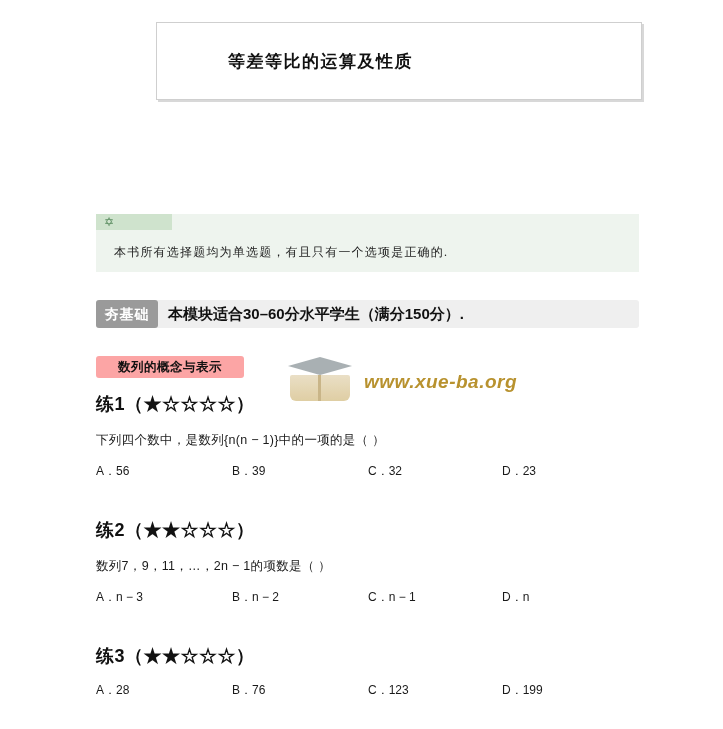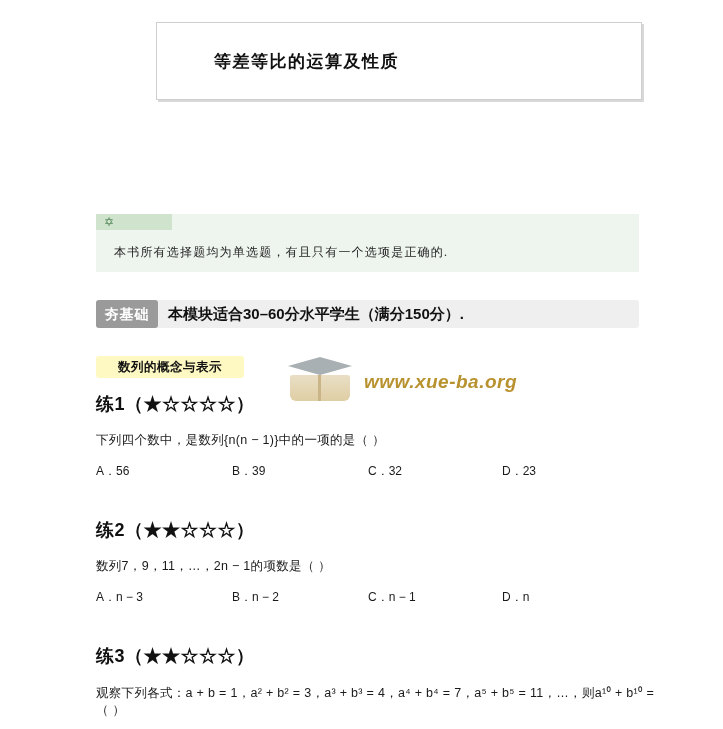--- a/index.html
+++ b/index.html
@@ -71,21 +71,21 @@
     right: 0;
     top: 42px;
     text-align: center;
     font-size: 17px;
     font-weight: bold;
     color: #111;
     letter-spacing: 1px;
   }
   .chapter-title {
     position: absolute;
-    left: 118px;
+    left: 132px;
     top: 46px;
     font-size: 17px;
     font-weight: bold;
     color: #111;
     letter-spacing: 1.5px;
   }
 
   
   .note {
     position: absolute;
@@ -157,21 +157,21 @@
     color: #111;
   }
 
   
   .section-head {
     position: absolute;
     left: 96px;
     top: 356px;
     width: 148px;
     height: 22px;
-    background: #fef9c3;
+    background: #fca5a5;
     border-radius: 3px;
     font-size: 12.5px;
     font-weight: bold;
     color: #111;
     text-align: center;
     line-height: 22px;
     letter-spacing: 0.5px;
   }
 
   
@@ -304,21 +304,20 @@
     <div class="ex-options">
       <span class="opt">A．n − 3</span>
       <span class="opt">B．n − 2</span>
       <span class="opt">C．n − 1</span>
       <span class="opt">D．n</span>
     </div>
   </div>
 
   <div class="ex" style="top:644px;">
     <div class="ex-title">练3（★★☆☆☆）</div>
-    <div class="ex-stem">观察下列各式：a + b = 1，a² + b² = 3，a³ + b³ = 4，a⁴ + b⁴ = 7，a⁵ + b⁵ = 11，…，则a¹⁰ + b¹⁰ =（      ）</div>
     <div class="ex-options">
       <span class="opt">A．28</span>
       <span class="opt">B．76</span>
       <span class="opt">C．123</span>
       <span class="opt">D．199</span>
     </div>
   </div>
 
 </div>
 

